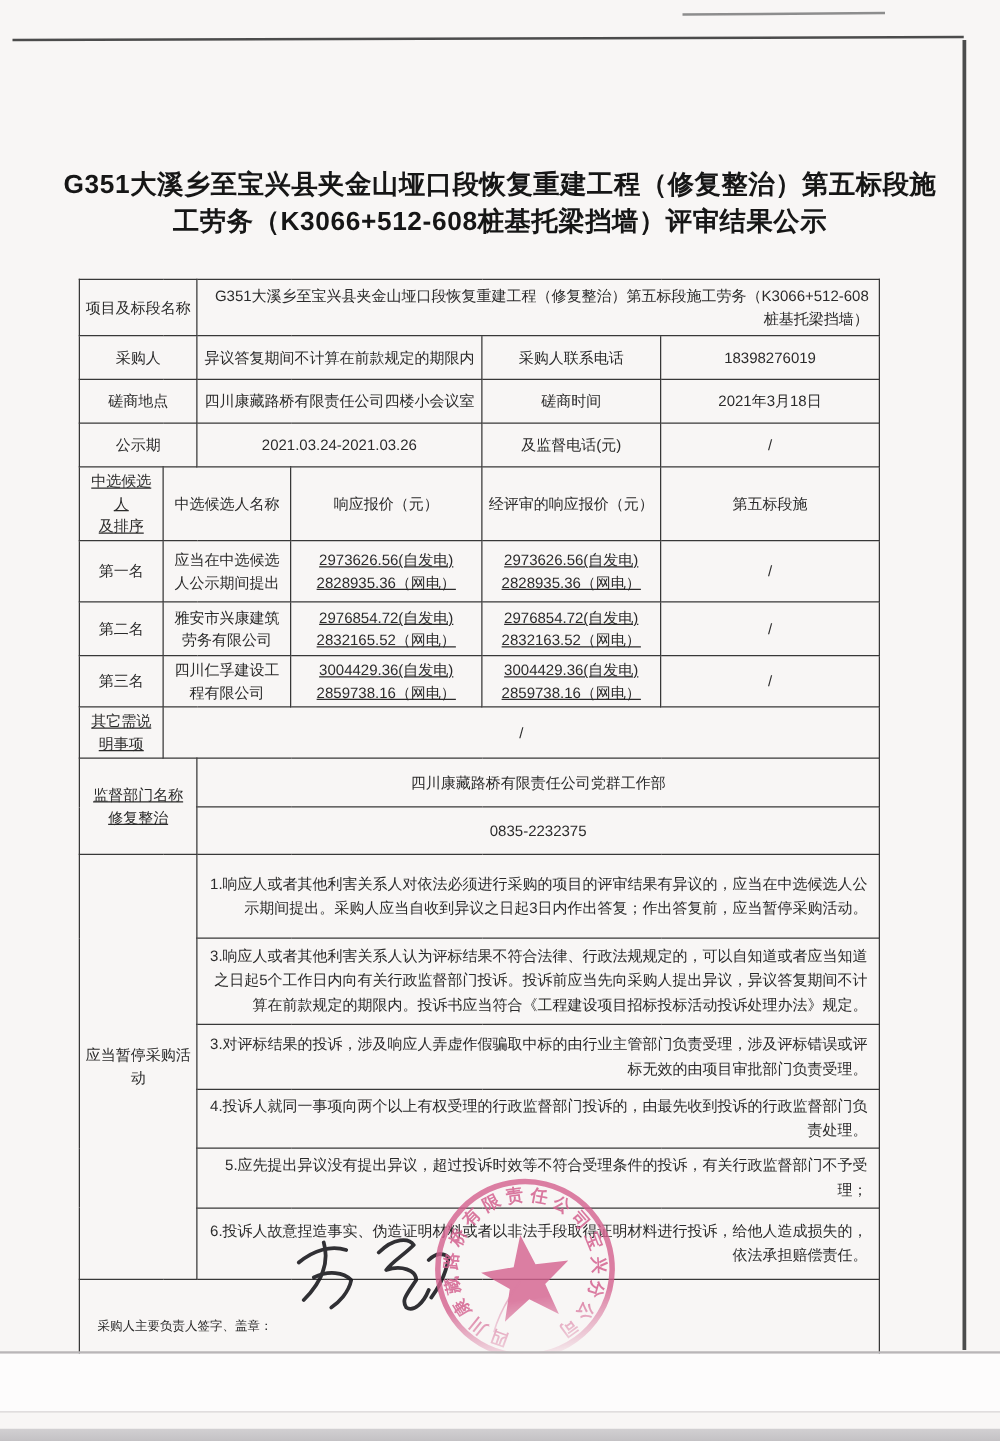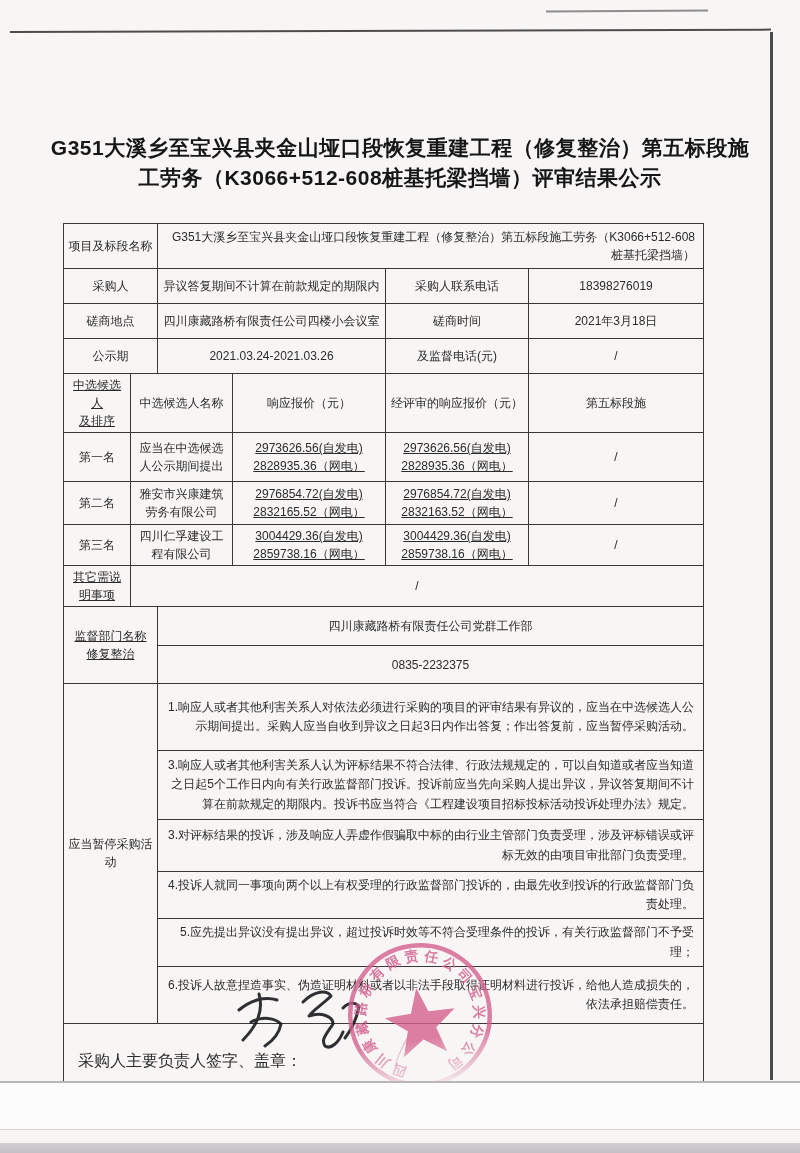--- a/index.html
+++ b/index.html
@@ -30,21 +30,21 @@
   }
   .doc-table td{
     border:1.6px solid #383838;
     font-size:12px;line-height:1.5;color:#2b2b2b;
     text-align:center;vertical-align:middle;
     padding:2px 4px;overflow:hidden;
   }
   .doc-table td.val-left{text-align:right;padding:3px 8px;}
   .doc-table td.pre{white-space:pre-line;text-decoration:underline;}
   .doc-table td.note{text-align:right;padding:4px 9px;line-height:1.6;}
-  .doc-table td.sig-cell{text-align:left;padding-left:14px;font-size:16px;}
+  .doc-table td.sig-cell{text-align:left;padding-left:14px;font-size:10px;}
 
   .signature{position:absolute;left:225px;top:980px;width:160px;height:75px;}
   .seal{
     position:absolute;left:332px;top:940px;width:176px;height:150px;
     transform:rotate(-8deg);
     -webkit-mask-image:linear-gradient(to bottom,rgba(0,0,0,.92) 66%,rgba(0,0,0,.3) 90%,transparent 100%);
     mask-image:linear-gradient(to bottom,rgba(0,0,0,.92) 66%,rgba(0,0,0,.3) 90%,transparent 100%);
   }
   .seal svg{width:100%;height:100%;}
   .seal text{font-family:"Liberation Sans","DejaVu Sans",sans-serif;font-weight:700;}

